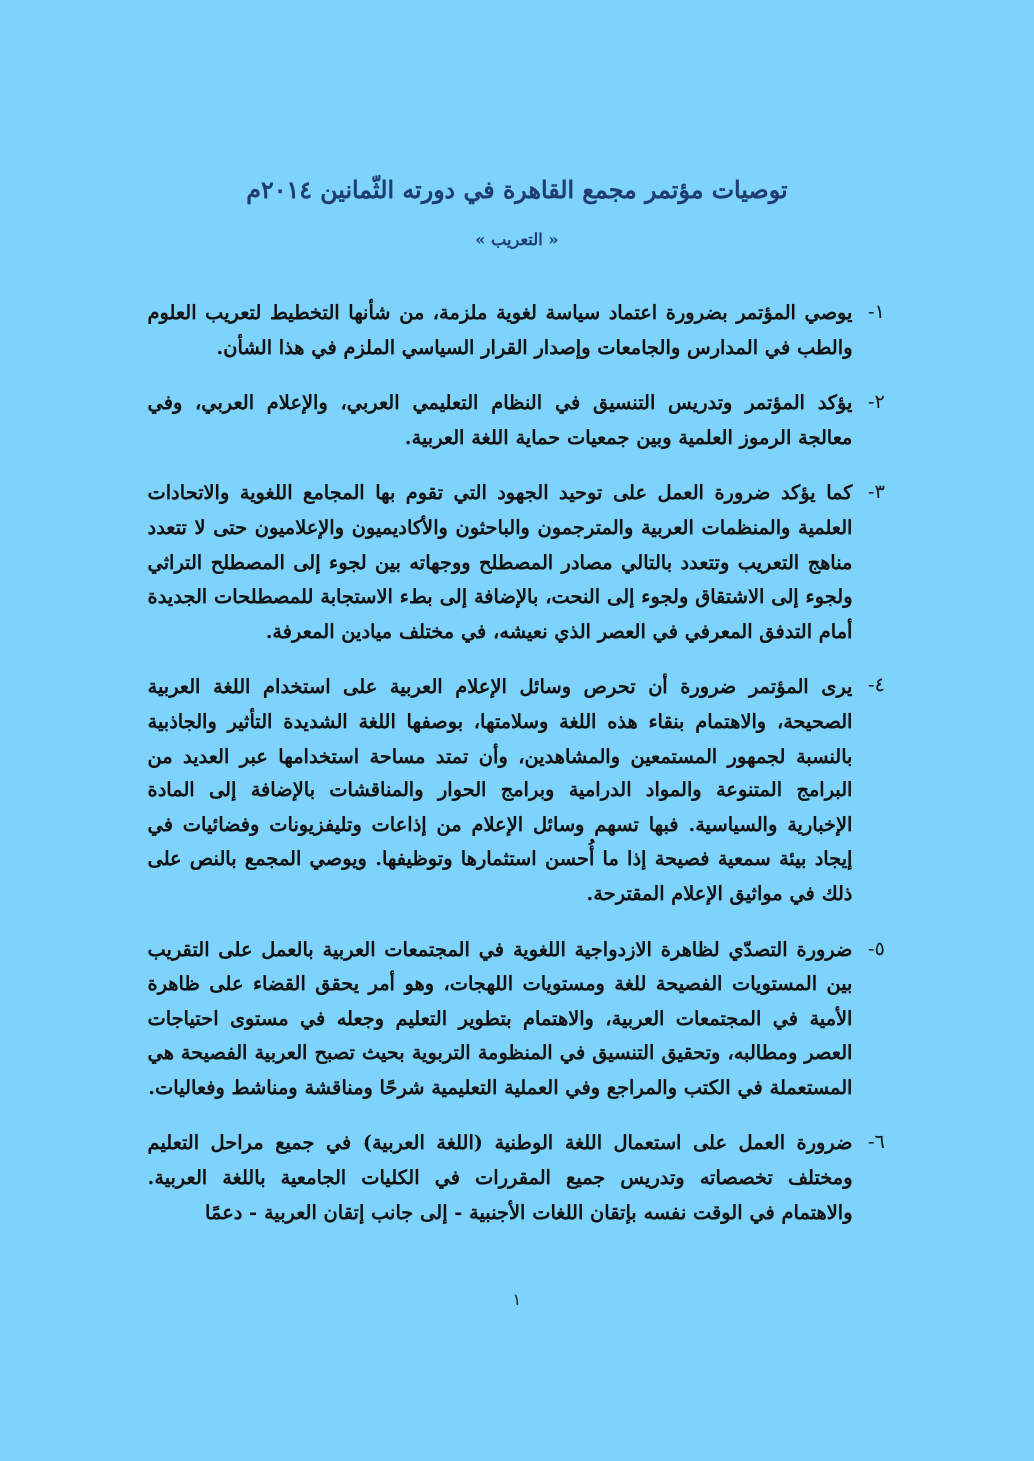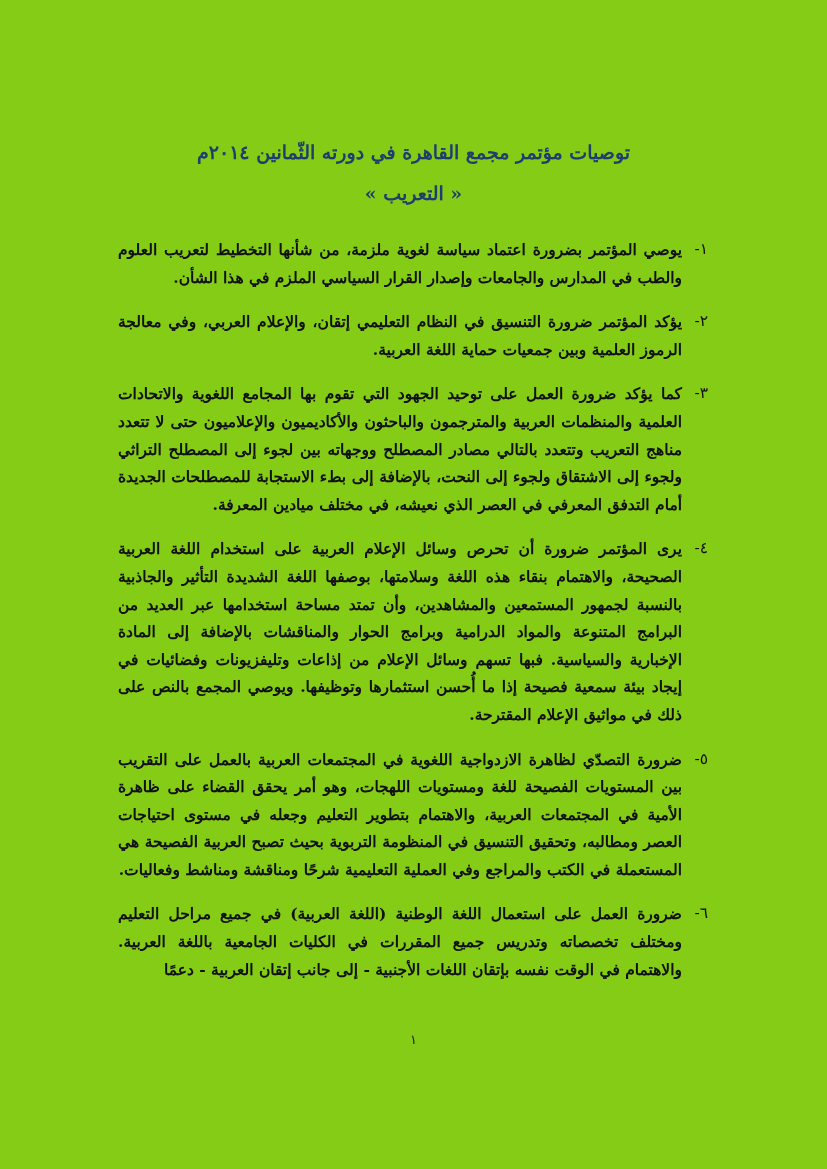--- a/index.html
+++ b/index.html
@@ -13,21 +13,21 @@
       position: relative;
       overflow: hidden;
       font-family: "DejaVu Serif", "Liberation Serif", serif;
       color: #111111;
     }
     .page {
       position: absolute;
       left: 0; top: 0;
       width: 827px;
       height: 1169px;
-      background: #84cc16;
+      background: #7dd3fc;
     }
     .title {
       position: absolute;
       top: 138px;
       left: 0;
       width: 827px;
       text-align: center;
       direction: rtl;
       font-family: "DejaVu Serif", serif;
       font-weight: bold;
@@ -37,21 +37,21 @@
     }
     .subtitle {
       position: absolute;
       top: 180px;
       left: 0;
       width: 827px;
       text-align: center;
       direction: rtl;
       font-family: "DejaVu Serif", serif;
       font-weight: bold;
-      font-size: 19px;
+      font-size: 13px;
       color: #1f3d6e;
       line-height: 26px;
     }
     .body {
       position: absolute;
       top: 236px;
       left: 118px;
       width: 590px;
       direction: rtl;
       font-family: "DejaVu Serif", serif;
@@ -95,21 +95,21 @@
   <div class="title">توصيات مؤتمر مجمع القاهرة في دورته الثّمانين ٢٠١٤م</div>
   <div class="subtitle">« التعريب »</div>
 
   <div class="body">
     <div class="item">
       <span class="item-num">١-</span>
       <span class="item-text">يوصي المؤتمر بضرورة اعتماد سياسة لغوية ملزمة، من شأنها التخطيط لتعريب العلوم والطب في المدارس والجامعات وإصدار القرار السياسي الملزم في هذا الشأن.</span>
     </div>
     <div class="item">
       <span class="item-num">٢-</span>
-      <span class="item-text">يؤكد المؤتمر ضرورة التنسيق في النظام التعليمي إتقان، والإعلام العربي، وفي معالجة الرموز العلمية وبين جمعيات حماية اللغة العربية.</span>
+      <span class="item-text">يؤكد المؤتمر وتدريس التنسيق في النظام التعليمي العربي، والإعلام العربي، وفي معالجة الرموز العلمية وبين جمعيات حماية اللغة العربية.</span>
     </div>
     <div class="item">
       <span class="item-num">٣-</span>
       <span class="item-text">كما يؤكد ضرورة العمل على توحيد الجهود التي تقوم بها المجامع اللغوية والاتحادات العلمية والمنظمات العربية والمترجمون والباحثون والأكاديميون والإعلاميون حتى لا تتعدد مناهج التعريب وتتعدد بالتالي مصادر المصطلح ووجهاته بين لجوء إلى المصطلح التراثي ولجوء إلى الاشتقاق ولجوء إلى النحت، بالإضافة إلى بطء الاستجابة للمصطلحات الجديدة أمام التدفق المعرفي في العصر الذي نعيشه، في مختلف ميادين المعرفة.</span>
     </div>
     <div class="item">
       <span class="item-num">٤-</span>
       <span class="item-text">يرى المؤتمر ضرورة أن تحرص وسائل الإعلام العربية على استخدام اللغة العربية الصحيحة، والاهتمام بنقاء هذه اللغة وسلامتها، بوصفها اللغة الشديدة التأثير والجاذبية بالنسبة لجمهور المستمعين والمشاهدين، وأن تمتد مساحة استخدامها عبر العديد من البرامج المتنوعة والمواد الدرامية وبرامج الحوار والمناقشات بالإضافة إلى المادة الإخبارية والسياسية. فبها تسهم وسائل الإعلام من إذاعات وتليفزيونات وفضائيات في إيجاد بيئة سمعية فصيحة إذا ما أُحسن استثمارها وتوظيفها. ويوصي المجمع بالنص على ذلك في مواثيق الإعلام المقترحة.</span>
     </div>
     <div class="item">

